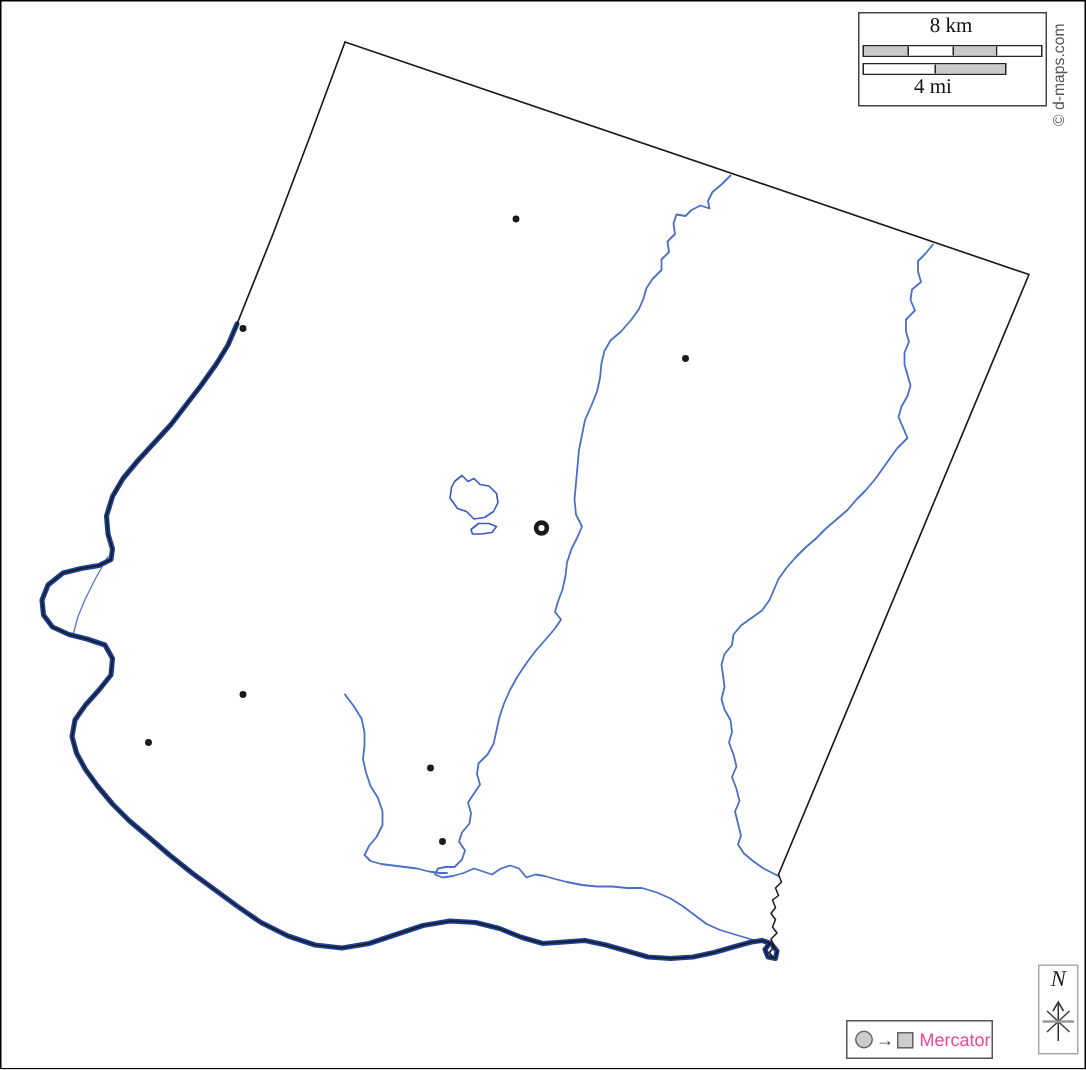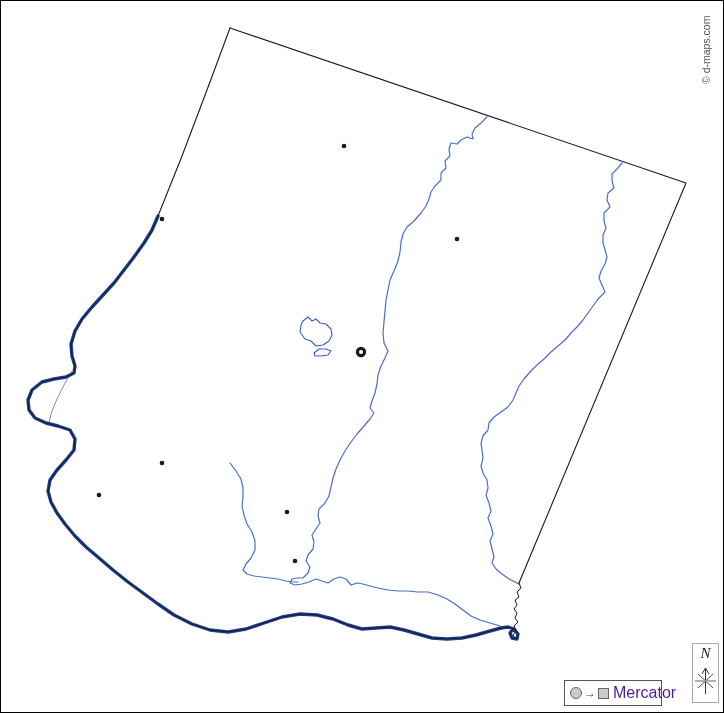--- a/index.html
+++ b/index.html
@@ -35,21 +35,21 @@
             font-style:italic;font-size:15px;color:#222;line-height:17px;}
 
   
   .projbox{position:absolute;left:564px;top:680px;width:91px;height:24px;
            background:#fff;border:1px solid #555;display:flex;align-items:center;
            padding-left:5px;box-sizing:content-box;}
   .proj-circle{width:10px;height:10px;border-radius:50%;background:#ccc;
                border:1px solid #666;flex:0 0 auto;}
   .proj-arrow{font-size:12px;color:#444;margin:0 2px;line-height:1;}
   .proj-square{width:9px;height:9px;background:#ccc;border:1px solid #666;flex:0 0 auto;}
-  .proj-label{font-size:16px;color:#4c1d95;margin-left:4px;}
+  .proj-label{font-size:12px;color:#ec4899;margin-left:4px;}
 </style>
 </head>
 <body>
 
 <div class="stage">
 
   <svg id="map-svg" width="724" height="713" viewBox="0 0 724 713">
       <path fill="none" stroke-linejoin="round" stroke-linecap="round" d="M 487,117 L 481,123 L 475,128 L 472,134 L 473,139 L 467,137 L 461,140 L 457,144 L 451,143 L 449,149 L 450,156 L 445,161 L 446,168 L 441,173 L 441,180 L 435,186 L 431,192 L 429,199 L 426,206 L 421,213 L 414,221 L 407,227 L 403,234 L 401,242 L 400,252 L 398,261 L 394,271 L 390,280 L 388,290 L 386,300 L 385,311 L 384,322 L 383,333 L 384,343 L 388,351 L 385,358 L 381,366 L 378,375 L 377,384 L 375,393 L 372,401 L 370,408 L 374,413 L 370,419 L 364,426 L 357,434 L 351,442 L 345,451 L 340,460 L 336,469 L 333,478 L 331,487 L 329,496 L 325,503 L 319,509 L 318,516 L 320,523 L 316,529 L 312,535 L 314,542 L 313,549 L 308,555 L 306,561 L 310,567 L 308,573 L 303,578 L 297,578 L 292,579 L 290,583 L 295,585 L 302,584 L 309,582 L 316,579 L 322,581 L 328,583 L 334,579 L 340,577 L 346,579 L 351,585 L 357,583 L 363,584 L 370,586 L 378,588 L 388,590 L 398,591 L 408,591 L 418,592 L 428,592 L 438,595 L 447,599 L 455,604 L 463,610 L 471,616 L 480,620 L 490,623 L 500,626 L 508,628" stroke="#4a6fc8" stroke-width="1.2"></path>
       <path fill="none" stroke-linejoin="round" stroke-linecap="round" d="M 230,463 L 236,471 L 241,479 L 243,488 L 243,497 L 242,506 L 244,515 L 247,524 L 252,532 L 255,541 L 255,550 L 251,558 L 246,564 L 243,570 L 247,574 L 254,576 L 262,577 L 270,578 L 278,579 L 286,581 L 293,582 L 298,582" stroke="#4a6fc8" stroke-width="1.2"></path>
       <path fill="none" stroke-linejoin="round" stroke-linecap="round" d="M 622,163 L 617,169 L 612,174 L 612,181 L 614,188 L 608,193 L 607,200 L 610,207 L 604,213 L 604,221 L 606,228 L 603,235 L 603,243 L 605,250 L 607,257 L 605,264 L 601,271 L 599,278 L 602,285 L 605,292 L 598,299 L 593,306 L 588,313 L 583,320 L 577,327 L 571,333 L 565,340 L 558,346 L 551,352 L 544,359 L 537,365 L 530,372 L 524,379 L 519,386 L 516,393 L 513,400 L 508,407 L 501,412 L 494,417 L 489,423 L 488,430 L 483,436 L 481,443 L 482,450 L 483,458 L 481,466 L 483,473 L 487,480 L 488,488 L 486,495 L 489,503 L 491,511 L 488,518 L 491,526 L 493,534 L 490,541 L 492,549 L 494,557 L 492,563 L 496,569 L 502,574 L 509,579 L 515,582 L 519,584" stroke="#4a6fc8" stroke-width="1.2"></path>
@@ -66,20 +66,34 @@
       <circle cx="457" cy="239" r="2.3" fill="#1a1a1a"></circle>
       <circle cx="162" cy="463" r="2.3" fill="#1a1a1a"></circle>
       <circle cx="99" cy="495" r="2.3" fill="#1a1a1a"></circle>
       <circle cx="287" cy="512" r="2.3" fill="#1a1a1a"></circle>
       <circle cx="295" cy="561" r="2.3" fill="#1a1a1a"></circle>
       <circle cx="361" cy="352" r="3.6" fill="#fff" stroke="#1a1a1a" stroke-width="3.1"></circle>
     </svg>
 
   <div class="frame"></div>
 
+  <div class="scalebox">
+    <div class="km-label">8 km</div>
+    <div class="bar km-bar">
+      <span class="seg-gray"></span>
+      <span class="seg-white"></span>
+      <span class="seg-gray"></span>
+      <span class="seg-white"></span>
+    </div>
+    <div class="bar mi-bar">
+      <span class="seg-white"></span>
+      <span class="seg-gray"></span>
+    </div>
+    <div class="mi-label">4 mi</div>
+  </div>
 
   <div class="copyright">© d-maps.com</div>
 
   <div class="northbox">
     <span class="n-label">N</span>
     <svg width="23" height="36" viewBox="0 0 23 36">
       <line x1="11.5" y1="32" x2="11.5" y2="7" stroke="#333" stroke-width="1"></line>
       <polyline points="8,12 11.5,6 15,12" fill="none" stroke="#333" stroke-width="1"></polyline>
       <line x1="4" y1="12" x2="19" y2="26" stroke="#333" stroke-width="0.9"></line>
       <line x1="19" y1="12" x2="4" y2="26" stroke="#333" stroke-width="0.9"></line>

